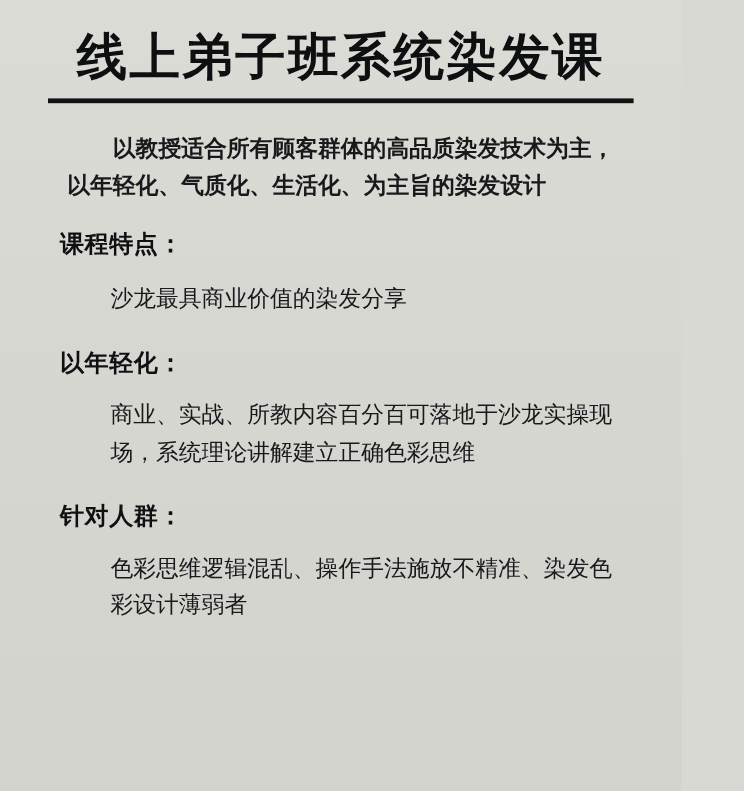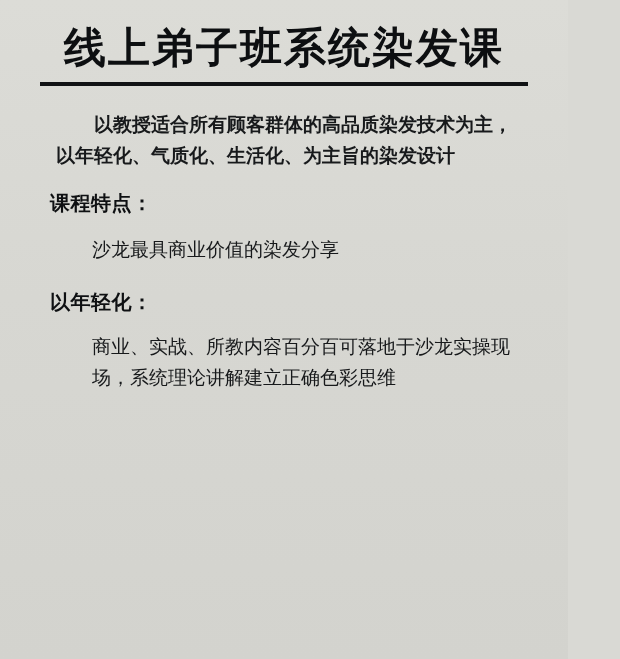--- a/index.html
+++ b/index.html
@@ -82,14 +82,18 @@
   <div class="section s-content">
     <div class="section-head">课程特点：</div>
     <div class="item">沙龙最具商业价值的染发分享</div>
   </div>
 
   <div class="section s-feature">
     <div class="section-head">以年轻化：</div>
     <div class="item">商业、实战、所教内容百分百可落地于沙龙实操现场，系统理论讲解建立正确色彩思维</div>
   </div>
 
+  <div class="section s-target">
+    <div class="section-head">针对人群：</div>
+    <div class="item">色彩思维逻辑混乱、操作手法施放不精准、染发色彩设计薄弱者</div>
+  </div>
 
 </div>
 
 </body></html>

